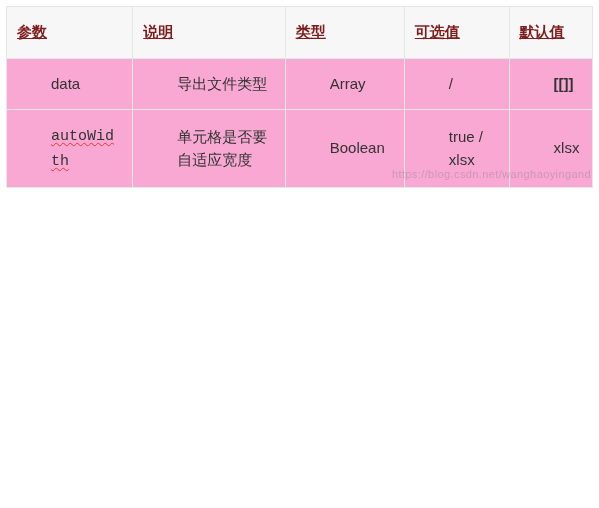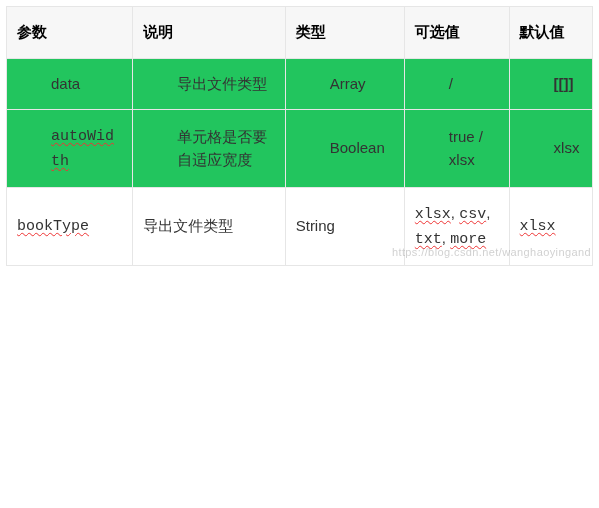--- a/index.html
+++ b/index.html
@@ -27,23 +27,24 @@
     border: 1px solid #e6e6e6;
     padding: 14px 10px;
     text-align: left;
     vertical-align: middle;
     word-break: break-word;
     line-height: 1.5;
   }
   th {
     background: #f7f7f7;
     font-weight: 600;
-    color: #000000;
+    color: #7f1d1d;
+    text-decoration: underline;
   }
-  tr.striped td { background: #22c55e; padding-left: 44px; }
+  tr.striped td { background: #f9a8d4; padding-left: 44px; }
   .spell {
     text-decoration: underline wavy #e33 1px;
     text-underline-offset: 2px;
     font-family: Liberation Mono, monospace;
   }
   .watermark {
     position: absolute;
     right: 8px;
     bottom: 14px;
     font-size: 11px;
@@ -80,28 +81,16 @@
       <td>/</td>
       <td><b>[[]]</b></td>
     </tr>
     <tr class="striped">
       <td><span class="spell">autoWidth</span></td>
       <td>单元格是否要自适应宽度</td>
       <td>Boolean</td>
       <td>true / xlsx</td>
       <td>xlsx</td>
     </tr>
-    <tr>
-      <td><span class="spell">bookType</span></td>
-      <td>导出文件类型</td>
-      <td>String</td>
-      <td>
-        <span class="spell">xlsx</span>, 
-        <span class="spell">csv</span>, 
-        <span class="spell">txt</span>, 
-        <span class="spell">more</span>
-      </td>
-      <td><span class="spell">xlsx</span></td>
-    </tr>
   </tbody>
 </table>
 
 <div class="watermark">https://blog.csdn.net/wanghaoyingand</div>
 
 </body></html>

